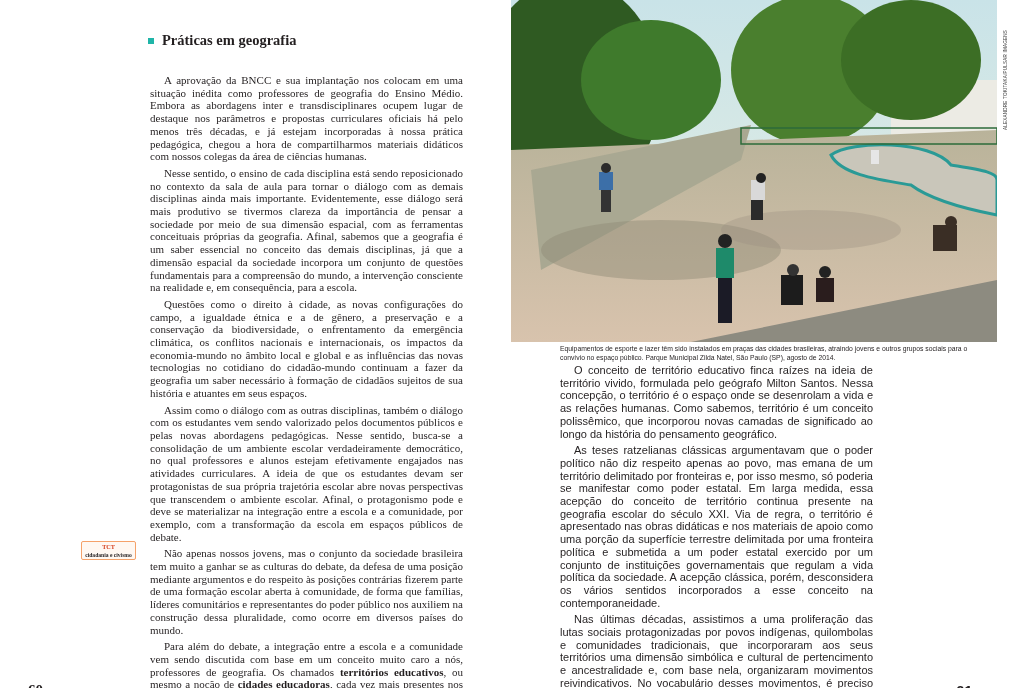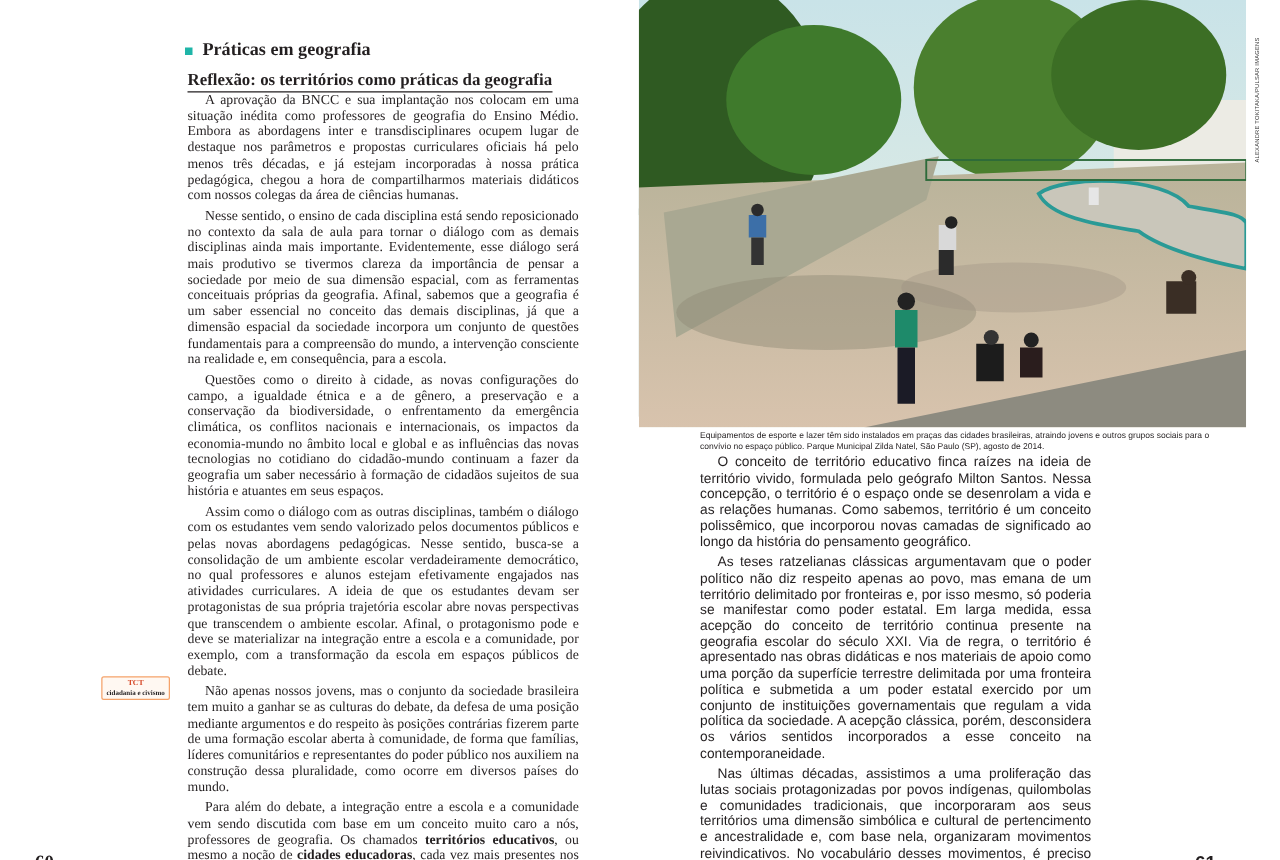--- a/index.html
+++ b/index.html
@@ -57,21 +57,20 @@
   }
 </style>
 </head>
 <body>
 
 <div class="page page-left">
   <div class="section-title">
     <span class="bullet"></span>
     <span>Práticas em geografia</span>
   </div>
-  <div class="sub-title">Reflexão: os territórios como práticas da geografia</div>
 
   <div class="col-left">
     <p class="para">A aprovação da BNCC e sua implantação nos colocam em uma situação inédita como professores de geografia do Ensino Médio. Embora as abordagens inter e transdisciplinares ocupem lugar de destaque nos parâmetros e propostas curriculares oficiais há pelo menos três décadas, e já estejam incorporadas à nossa prática pedagógica, chegou a hora de compartilharmos materiais didáticos com nossos colegas da área de ciências humanas.</p>
     <p class="para">Nesse sentido, o ensino de cada disciplina está sendo reposicionado no contexto da sala de aula para tornar o diálogo com as demais disciplinas ainda mais importante. Evidentemente, esse diálogo será mais produtivo se tivermos clareza da importância de pensar a sociedade por meio de sua dimensão espacial, com as ferramentas conceituais próprias da geografia. Afinal, sabemos que a geografia é um saber essencial no conceito das demais disciplinas, já que a dimensão espacial da sociedade incorpora um conjunto de questões fundamentais para a compreensão do mundo, a intervenção consciente na realidade e, em consequência, para a escola.</p>
     <p class="para">Questões como o direito à cidade, as novas configurações do campo, a igualdade étnica e a de gênero, a preservação e a conservação da biodiversidade, o enfrentamento da emergência climática, os conflitos nacionais e internacionais, os impactos da economia-mundo no âmbito local e global e as influências das novas tecnologias no cotidiano do cidadão-mundo continuam a fazer da geografia um saber necessário à formação de cidadãos sujeitos de sua história e atuantes em seus espaços.</p>
     <p class="para">Assim como o diálogo com as outras disciplinas, também o diálogo com os estudantes vem sendo valorizado pelos documentos públicos e pelas novas abordagens pedagógicas. Nesse sentido, busca-se a consolidação de um ambiente escolar verdadeiramente democrático, no qual professores e alunos estejam efetivamente engajados nas atividades curriculares. A ideia de que os estudantes devam ser protagonistas de sua própria trajetória escolar abre novas perspectivas que transcendem o ambiente escolar. Afinal, o protagonismo pode e deve se materializar na integração entre a escola e a comunidade, por exemplo, com a transformação da escola em espaços públicos de debate.</p>
     <p class="para">Não apenas nossos jovens, mas o conjunto da sociedade brasileira tem muito a ganhar se as culturas do debate, da defesa de uma posição mediante argumentos e do respeito às posições contrárias fizerem parte de uma formação escolar aberta à comunidade, de forma que famílias, líderes comunitários e representantes do poder público nos auxiliem na construção dessa pluralidade, como ocorre em diversos países do mundo.</p>
     <p class="para"><span>Para além do debate, a integração entre a escola e a comunidade vem sendo discutida com base em um conceito muito caro a nós, professores de geografia. Os chamados </span><b>territórios educativos</b><span>, ou mesmo a noção de </span><b>cidades educadoras</b><span>, cada vez mais presentes nos fóruns de debate sobre modelos educacionais verdadeiramente democráticos, partem exatamente do pressuposto de que a sociedade se revela nos padrões espaciais que produz, e que a dimensão espacial traz consigo um imenso potencial pedagógico.</span></p>
   </div>
 

